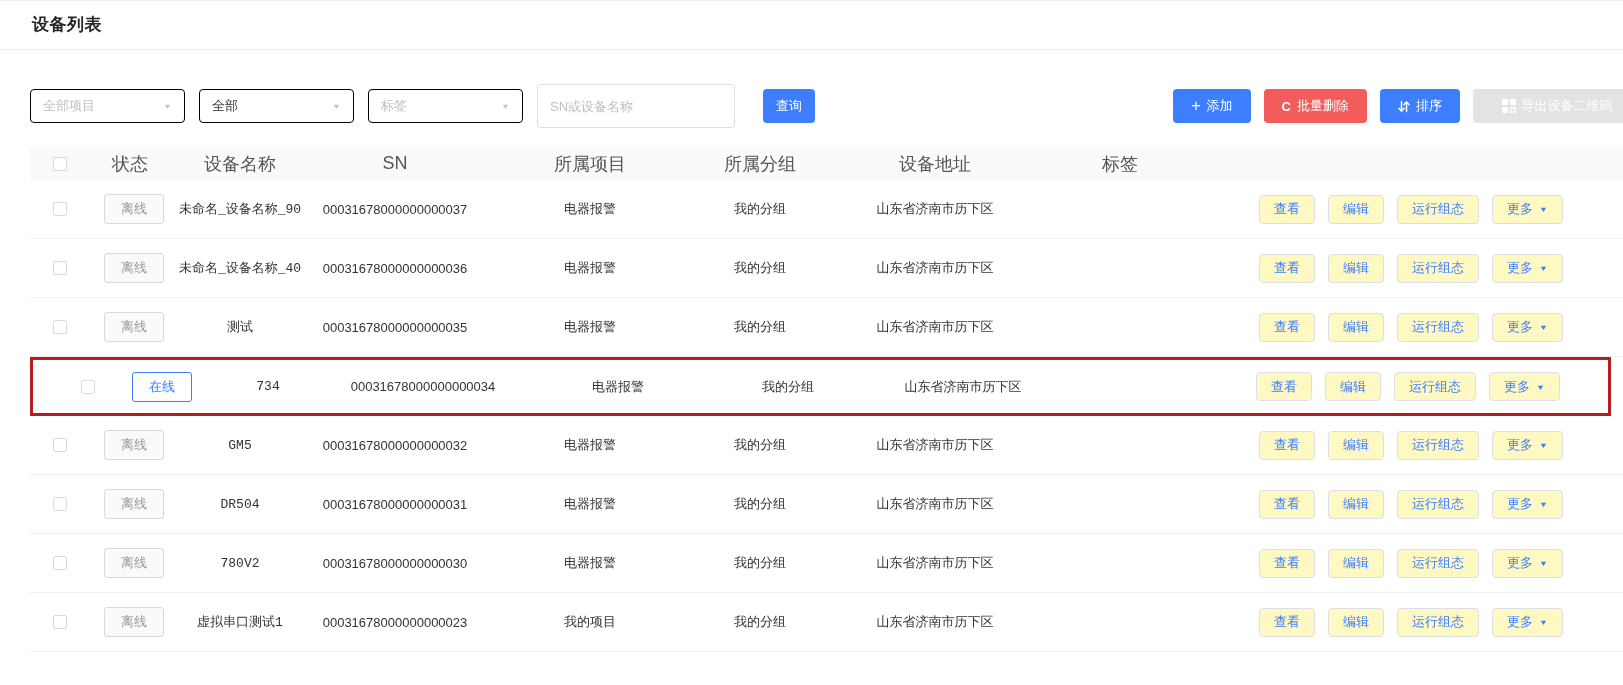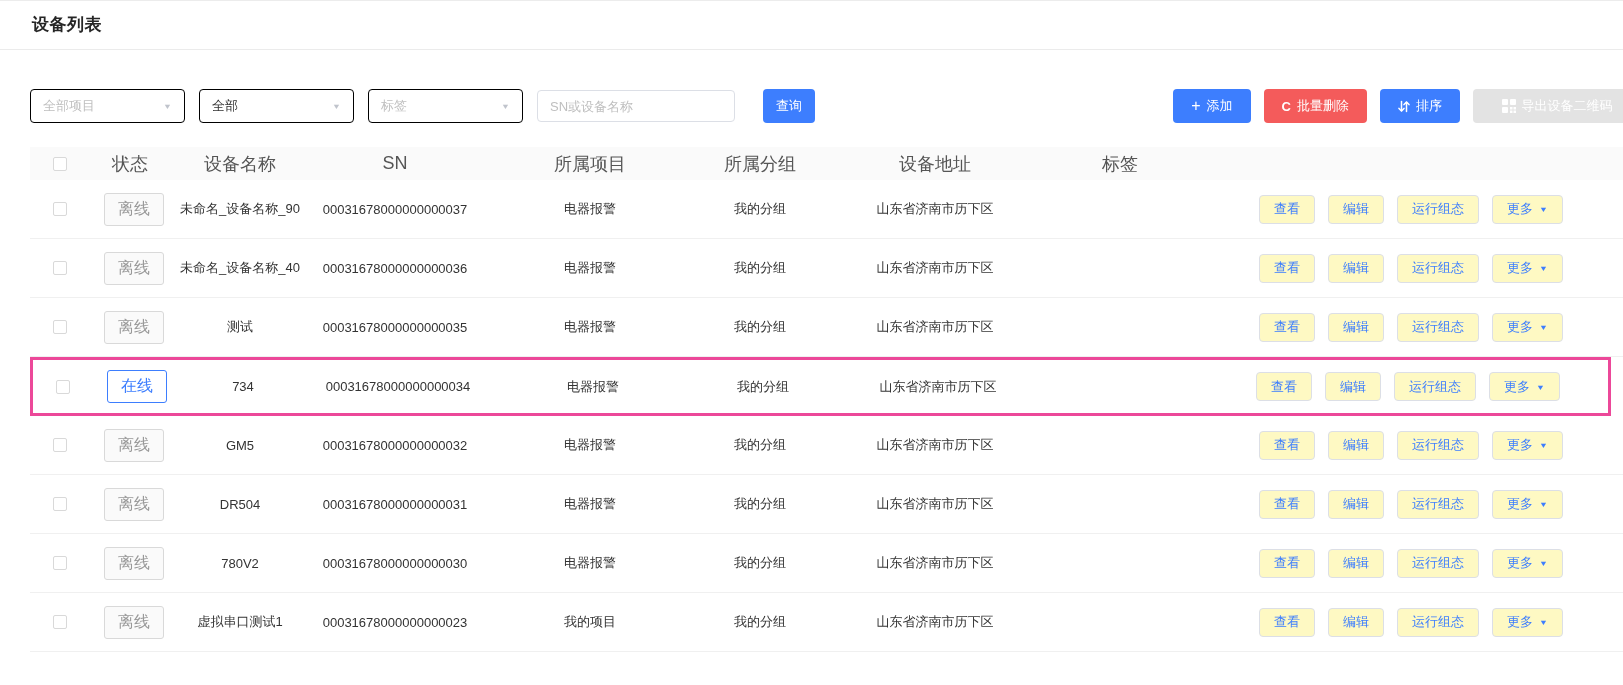--- a/index.html
+++ b/index.html
@@ -19,55 +19,55 @@
   .toolbar { display: flex; align-items: center; margin-top: 39px; padding-left: 30px; height: 34px; }
   .filters { display: flex; align-items: center; gap: 14px; }
   .select {
     width: 155px; height: 34px; border: 1px solid #000000; border-radius: 4px;
     display: flex; align-items: center; justify-content: space-between;
     padding: 0 12px; font-size: 13px; background: #fff; cursor: pointer; color: #333;
   }
   .select .ph { color: #bfbfbf; }
   .select .caret { color: #c0c4cc; font-size: 9px; transform: scaleY(.85); }
   .search-input {
-    width: 198px; height: 32px; border: 1px solid #dcdfe6; border-radius: 4px;
+    width: 198px; height: 44px; border: 1px solid #dcdfe6; border-radius: 4px;
     padding: 8px 12px; font-size: 13px; color: #333; outline: none;
   }
   .search-input::placeholder { color: #bfbfbf; }
   .btn { height: 34px; border: none; border-radius: 4px; color: #fff; font-size: 13px;
     display: inline-flex; align-items: center; justify-content: center; gap: 6px;
     padding: 0 18px; cursor: pointer; white-space: nowrap; }
   .btn.blue { background: #3d7efe; }
   .btn.red  { background: #f45b5b; }
   .btn.gray { background: #e3e3e3; cursor: not-allowed; }
   .btn-query { width: 52px; padding: 13px; margin-left: 14px; }
   .actions { display: flex; gap: 13px; margin-left: auto; }
   .btn .plus { font-size: 16px; font-weight: 400; line-height: 1; }
   .btn .cglyph { font-weight: bold; font-size: 13px; }
   .btn-export { min-width: 168px; margin-right: -18px; }
 
   
   .table-area { margin-top: 24px; padding-left: 30px; }
   .thead { display: flex; align-items: center; height: 33px; background: #fafafa; font-size: 18px; color: #555; }
   .trow  { display: flex; align-items: center; height: 59px; border-bottom: 1px solid #f0f0f0; font-size: 13px; color: #333; background: #fff; }
-  .trow.highlighted { border: 3px solid #ec4899; margin-right: 12px; }
+  .trow.highlighted { border: 3px solid #b91c1c; margin-right: 12px; padding-left: 25px; }
   .trow.highlighted .col-ops { padding-right: 48px; }
   .cell { display: flex; align-items: center; justify-content: center; }
   .col-check   { width: 60px; }
   .col-status  { width: 80px; }
-  .col-name    { width: 140px; }
+  .col-name    { width: 140px; font-family: Liberation Mono, monospace; }
   .col-sn      { width: 170px; }
   .col-project { width: 220px; }
   .col-group   { width: 120px; }
   .col-addr    { width: 230px; }
   .col-tag     { width: 160px; justify-content: flex-start; padding-left: 52px; }
   .col-ops     { flex: 1; justify-content: flex-end; gap: 13px; padding-right: 60px; }
   .thead .col-ops { justify-content: center; }
   .checkbox { width: 14px; height: 14px; border: 1px solid #d9d9d9; border-radius: 2px; background: #fff; display: inline-block; cursor: pointer; }
-  .badge { display: inline-block; padding: 5px 13px; border-radius: 3px; font-size: 16px; text-align: center; min-width: 60px; margin-left: 8px; }
+  .badge { display: inline-block; padding: 5px 13px; border-radius: 3px; font-size: 13px; text-align: center; min-width: 60px; margin-left: 8px; }
   .badge.offline { background: #fafafa; border: 1px solid #d9d9d9; color: #999; }
   .badge.online  { background: #fff;   border: 1px solid #3d7efe; color: #3d7efe; }
   .row-btn { height: 29px; padding: 0 14px; background: #fef9c3; border: 1px solid #dcdfe6; border-radius: 4px;
     color: #3d7efe; font-size: 13px; display: inline-flex; align-items: center; gap: 6px; cursor: pointer; white-space: nowrap; }
   .row-btn .caret { font-size: 9px; transform: scaleY(.85); }
 </style>
 </head>
 <body>
 
 <div class="page-title">设备列表</div>

